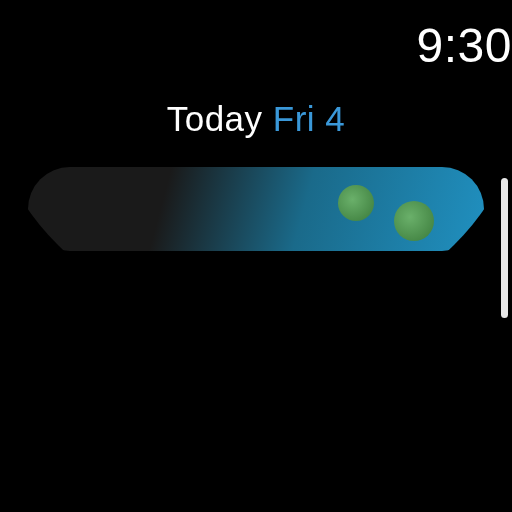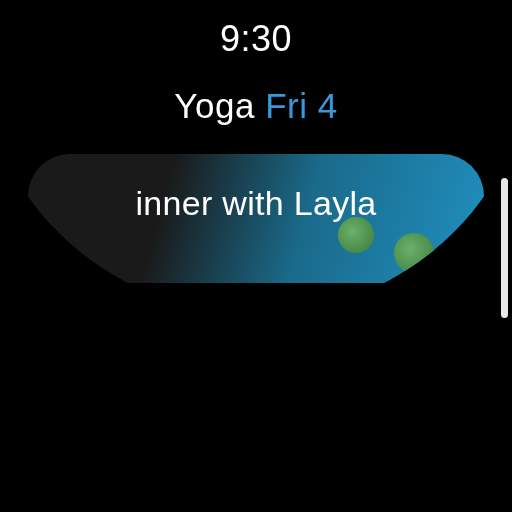--- a/index.html
+++ b/index.html
@@ -9,23 +9,23 @@
     }
     body {
       width: 512px;
       height: 512px;
       background: #000;
       font-family: -apple-system, BlinkMacSystemFont, 'Segoe UI', sans-serif;
       overflow: hidden;
       position: relative;
     }
     .clock {
-      text-align: center;
+      text-align: right;
       color: #fff;
-      font-size: 36px;
+      font-size: 48px;
       font-weight: 500;
       padding-top: 18px;
       letter-spacing: 0.5px;
     }
     .date-header {
       text-align: center;
       font-size: 35px;
       font-weight: 400;
       margin-top: 26px;
       letter-spacing: 0.5px;
@@ -163,26 +163,25 @@
       border-radius: 50%;
       z-index: 1;
     }
   </style>
 </head>
 <body>
 
 <div class="clock">9:30</div>
 
 <div class="date-header">
-  <span class="date-today">Yoga</span>
+  <span class="date-today">Today</span>
   <span class="date-day">Fri 4</span>
 </div>
 
 <div class="events">
 
   <div class="event-card event-card-dinner">
     <div class="dinner-deco"></div>
     <div class="dinner-deco2"></div>
-    <div class="event-title">inner with Layla</div>
   </div>
 </div>
 
 <div class="scroll-indicator"></div>
 
 </body></html>

